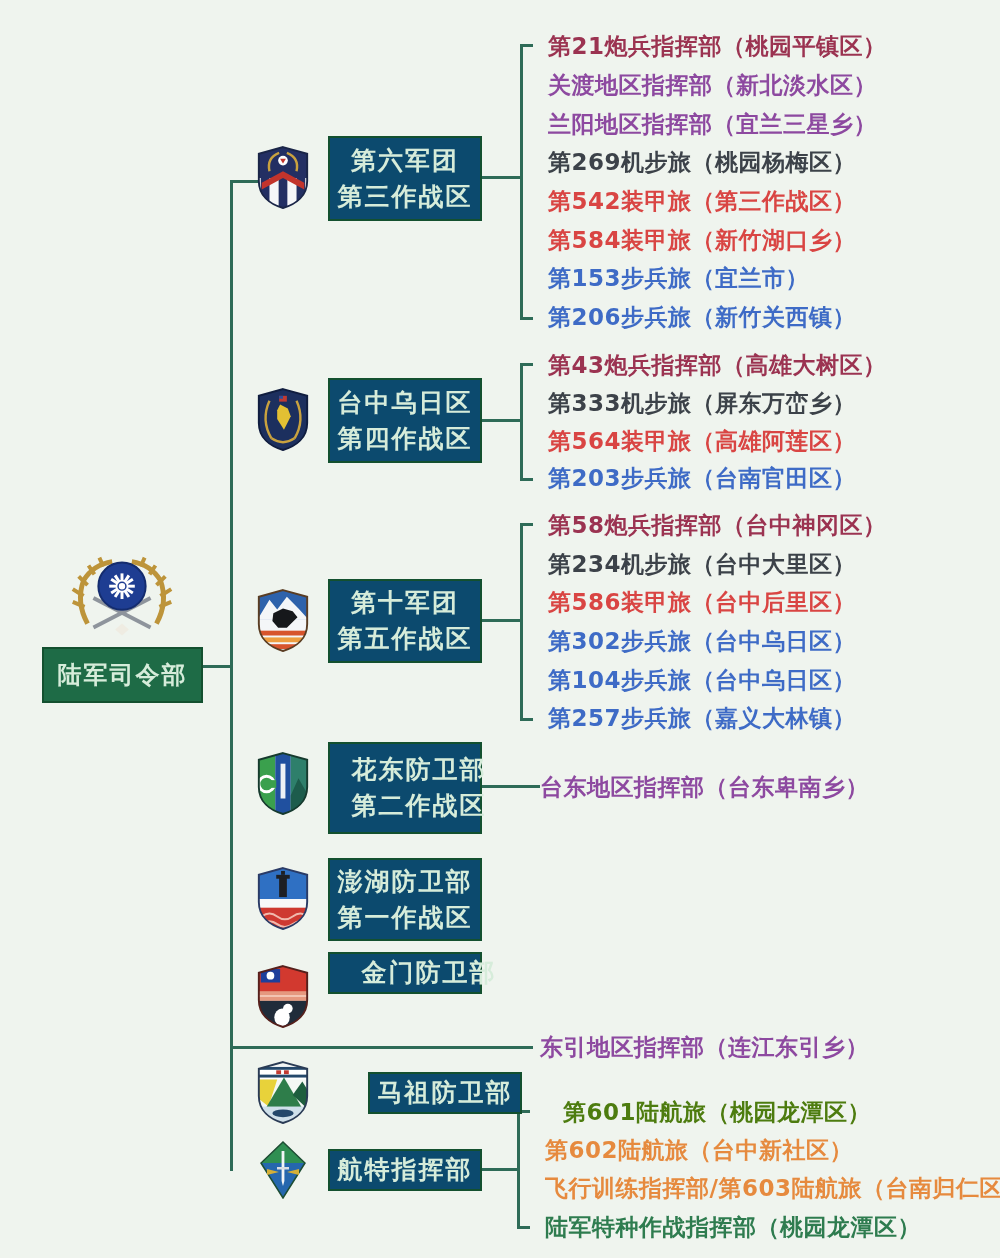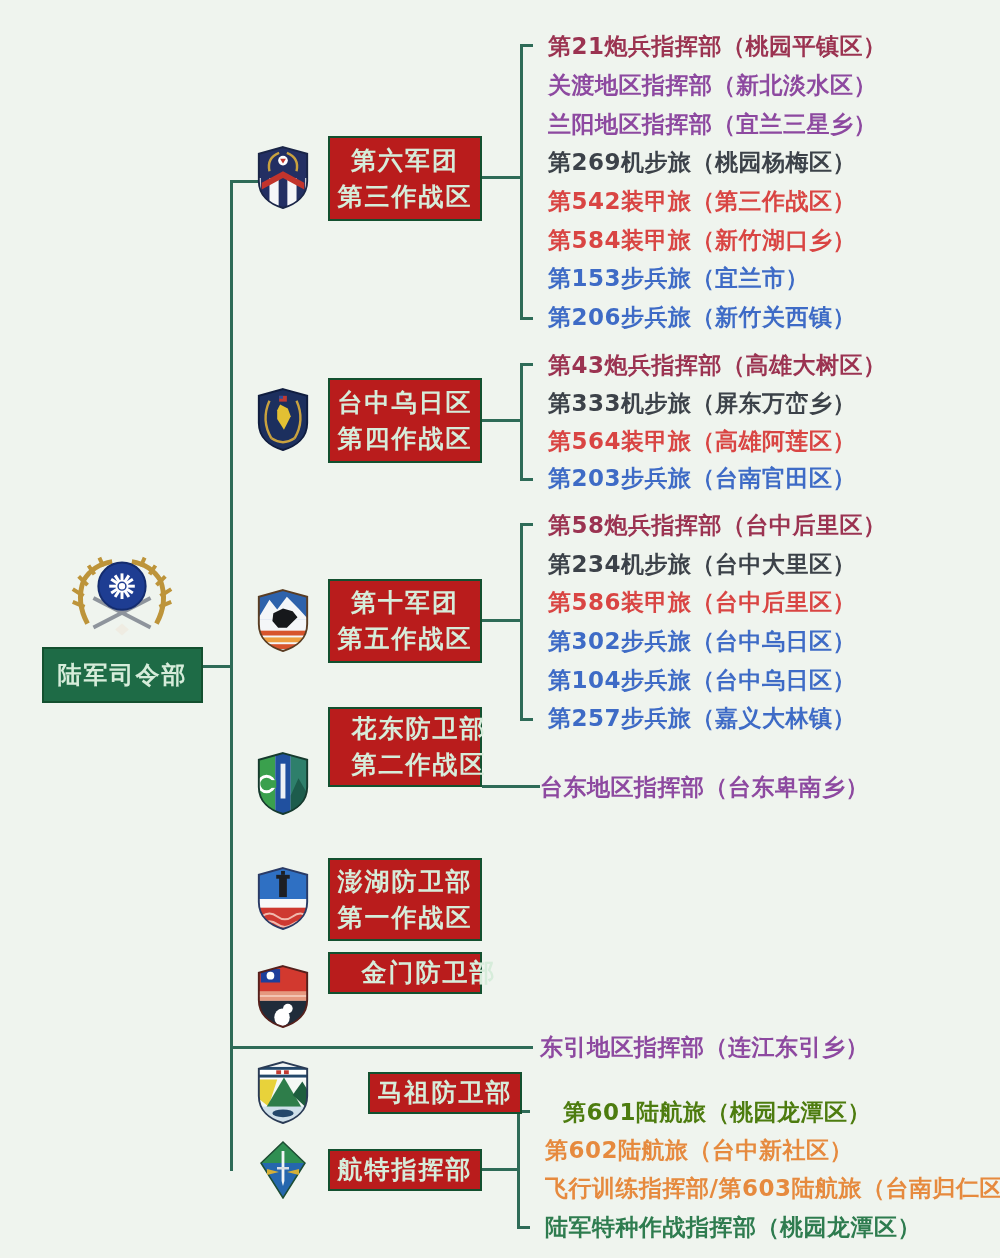--- a/index.html
+++ b/index.html
@@ -8,21 +8,21 @@
     background:#eff4ee; overflow:hidden;
     font-family:"DejaVu Sans","Liberation Sans",sans-serif;
   }
   .hline, .vline { position:absolute; background:#2e6b57; }
   .bracket {
     position:absolute; width:13px; box-sizing:border-box;
     border:3px solid #2e6b57; border-right:none; background:transparent;
   }
   .node-box {
     position:absolute; left:328px; width:154px; box-sizing:border-box;
-    background:#b91c1c; border:2px solid #13502f;
+    background:#0c4a6e; border:2px solid #13502f;
     display:flex; flex-direction:column; align-items:center; justify-content:center;
     color:#d6ecda; font-weight:700;
   }
   .node-box .bline { font-size:25px; letter-spacing:2px; line-height:36px; white-space:nowrap; }
   .root-box {
     position:absolute; left:42px; top:647px; width:161px; height:56px; box-sizing:border-box;
     background:#1e6b46; border:2px solid #13502f;
     display:flex; align-items:center; justify-content:center;
     color:#d6ecda; font-size:24px; font-weight:700; letter-spacing:2px;
   }
@@ -84,21 +84,21 @@
     <div class="bline">第三作战区</div>
   </div>
   <div class="node-box" style="top:378px; height:85px;">
     <div class="bline">台中乌日区</div>
     <div class="bline">第四作战区</div>
   </div>
   <div class="node-box" style="top:579px; height:84px;">
     <div class="bline">第十军团</div>
     <div class="bline">第五作战区</div>
   </div>
-  <div class="node-box" style="top:707px; height:80px;padding-left:28px;">
+  <div class="node-box" style="top:742px; height:92px;padding-left:28px;">
     <div class="bline">花东防卫部</div>
     <div class="bline">第二作战区</div>
   </div>
   <div class="node-box" style="top:858px; height:83px;">
     <div class="bline">澎湖防卫部</div>
     <div class="bline">第一作战区</div>
   </div>
   <div class="node-box" style="top:952px; height:42px;padding-left:48px;">
     <div class="bline">金门防卫部</div>
   </div>
@@ -272,21 +272,21 @@
   <div class="unit" style="left: 548px; top: 186px; color: rgb(217, 69, 67);">第542装甲旅（第三作战区）</div>
   <div class="unit" style="left: 548px; top: 225px; color: rgb(217, 69, 67);">第584装甲旅（新竹湖口乡）</div>
   <div class="unit" style="left: 548px; top: 263px; color: rgb(62, 107, 198);">第153步兵旅（宜兰市）</div>
   <div class="unit" style="left: 548px; top: 302px; color: rgb(62, 107, 198);">第206步兵旅（新竹关西镇）</div>
 
   <div class="unit" style="left: 548px; top: 350px; color: rgb(155, 51, 81);">第43炮兵指挥部（高雄大树区）</div>
   <div class="unit" style="left: 548px; top: 388px; color: rgb(60, 66, 73);">第333机步旅（屏东万峦乡）</div>
   <div class="unit" style="left: 548px; top: 426px; color: rgb(217, 69, 67);">第564装甲旅（高雄阿莲区）</div>
   <div class="unit" style="left: 548px; top: 463px; color: rgb(62, 107, 198);">第203步兵旅（台南官田区）</div>
 
-  <div class="unit" style="left: 548px; top: 510px; color: rgb(155, 51, 81);">第58炮兵指挥部（台中后里区）</div>
+  <div class="unit" style="left: 548px; top: 510px; color: rgb(155, 51, 81);">第58炮兵指挥部（台中神冈区）</div>
   <div class="unit" style="left: 548px; top: 549px; color: rgb(60, 66, 73);">第234机步旅（台中大里区）</div>
   <div class="unit" style="left: 548px; top: 587px; color: rgb(217, 69, 67);">第586装甲旅（台中后里区）</div>
   <div class="unit" style="left: 548px; top: 626px; color: rgb(62, 107, 198);">第302步兵旅（台中乌日区）</div>
   <div class="unit" style="left: 548px; top: 665px; color: rgb(62, 107, 198);">第104步兵旅（台中乌日区）</div>
   <div class="unit" style="left: 548px; top: 703px; color: rgb(62, 107, 198);">第257步兵旅（嘉义大林镇）</div>
 
   <div class="unit" style="left: 540px; top: 772px; color: rgb(141, 73, 160);">台东地区指挥部（台东卑南乡）</div>
 
   <div class="unit" style="left: 540px; top: 1032px; color: rgb(141, 73, 160);">东引地区指挥部（连江东引乡）</div>
 

